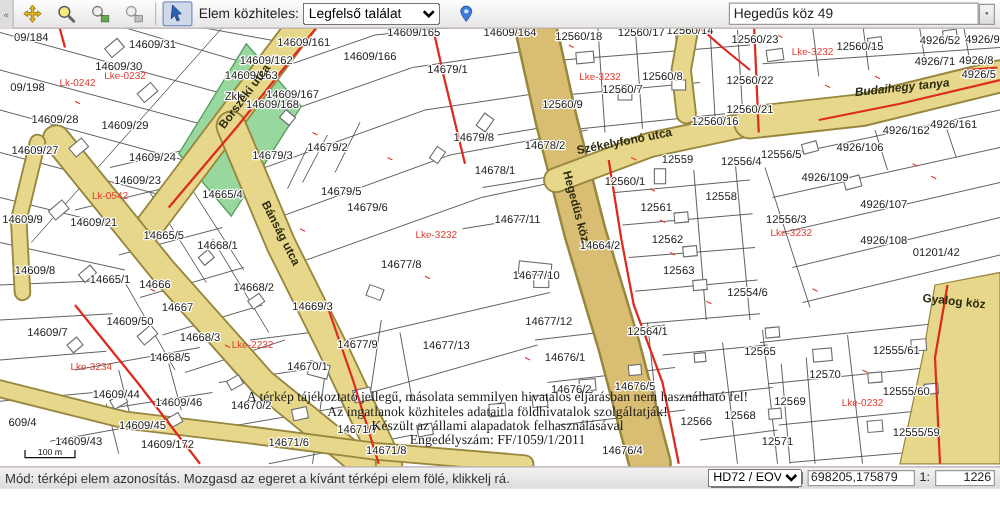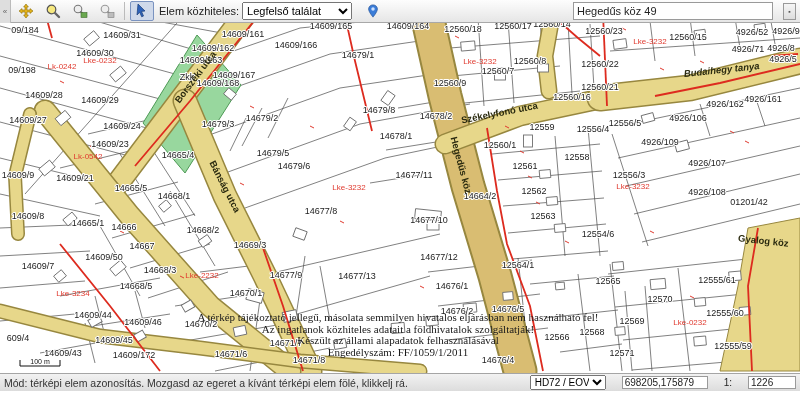--- a/index.html
+++ b/index.html
@@ -16,37 +16,37 @@
     display:flex;align-items:center;box-sizing:border-box;gap:3px;padding-right:4px;}
   .collapse{width:10px;height:23px;background:#dedede;border-right:1px solid #bbb;font-size:8px;color:#666;
     display:flex;align-items:center;justify-content:center;cursor:pointer;}
   .tbtn{width:24px;height:20px;border:1px solid transparent;border-radius:2px;background:transparent;
     display:flex;align-items:center;justify-content:center;padding:0;cursor:pointer;}
   .tbtn.pressed{background:#cfd9ea;border:1px solid #7a93c0;}
   .tsep{width:1px;height:18px;background:#bbb;margin:0 2px;}
   .tlabel{font-size:11px;color:#222;margin-left:2px;}
   select{font-family:Liberation Sans, sans-serif;}
   #identify-select{font-size:11px;height:18px;width:110px;}
-  #search-wrap{margin-left:auto;display:flex;align-items:center;gap:10px;}
+  #search-wrap{margin-left:auto;display:flex;align-items:center;gap:0;}
   #search-input{width:192px;height:14px;font-size:11px;border:1px solid #9a9a9a;padding:1px 3px;color:#222;}
   #search-btn{width:13px;height:17px;border:1px solid #999;background:linear-gradient(#f5f5f5,#ddd);
     font-size:7px;color:#555;display:flex;align-items:center;justify-content:center;padding:0;cursor:pointer;}
 
   
   #map{height:350px;position:relative;background:#f9a8d4;text-decoration:underline;}
   #map svg{display:block;}
 
   
   #statusbar{height:18px;background:linear-gradient(#f2f2f2,#dcdcdc);border-top:1px solid #a5a5a5;
-    display:flex;align-items:center;box-sizing:border-box;font-size:10.5px;color:#333;padding:0 4px;gap:16px;}
+    display:flex;align-items:center;box-sizing:border-box;font-size:10.5px;color:#333;padding:0 4px;gap:4px;}
   #status-text{flex:1;white-space:nowrap;overflow:hidden;}
   #crs-select{font-size:10px;height:15px;width:76px;}
   #coord-input{width:80px;height:11px;font-size:10px;border:1px solid #9a9a9a;padding:0 2px;color:#222;}
   #scale-label{font-size:10px;color:#222;}
-  #scale-input{width:42px;height:11px;font-size:10px;border:1px solid #9a9a9a;padding:0 2px;color:#222;}
+  #scale-input{width:42px;height:11px;font-size:10px;border:1px solid #9a9a9a;padding:0 2px;text-align:right;color:#222;}
 
   
   .pline{stroke:var(--parcel-line,#4a4a4a);stroke-width:.7;fill:none;}
   .bld{fill:#ffffff;stroke:#6e6e6e;stroke-width:.9;}
   .street-casing{stroke:var(--street-edge,#97873f);fill:none;stroke-linecap:round;}
   .street-fill{stroke:var(--street-fill,#e7d78a);fill:none;stroke-linecap:round;}
   .street-fill.heg{stroke:var(--hegedus-fill,#d9bd72);}
   .park{fill:var(--park-fill,#98d79e);stroke:var(--park-edge,#4e9a56);stroke-width:1;}
   .gyalog{fill:var(--street-fill,#e7d78a);stroke:var(--street-edge,#97873f);stroke-width:1;}
   .redline{stroke:var(--boundary-red,#dd2b1f);stroke-width:1.8;fill:none;}

